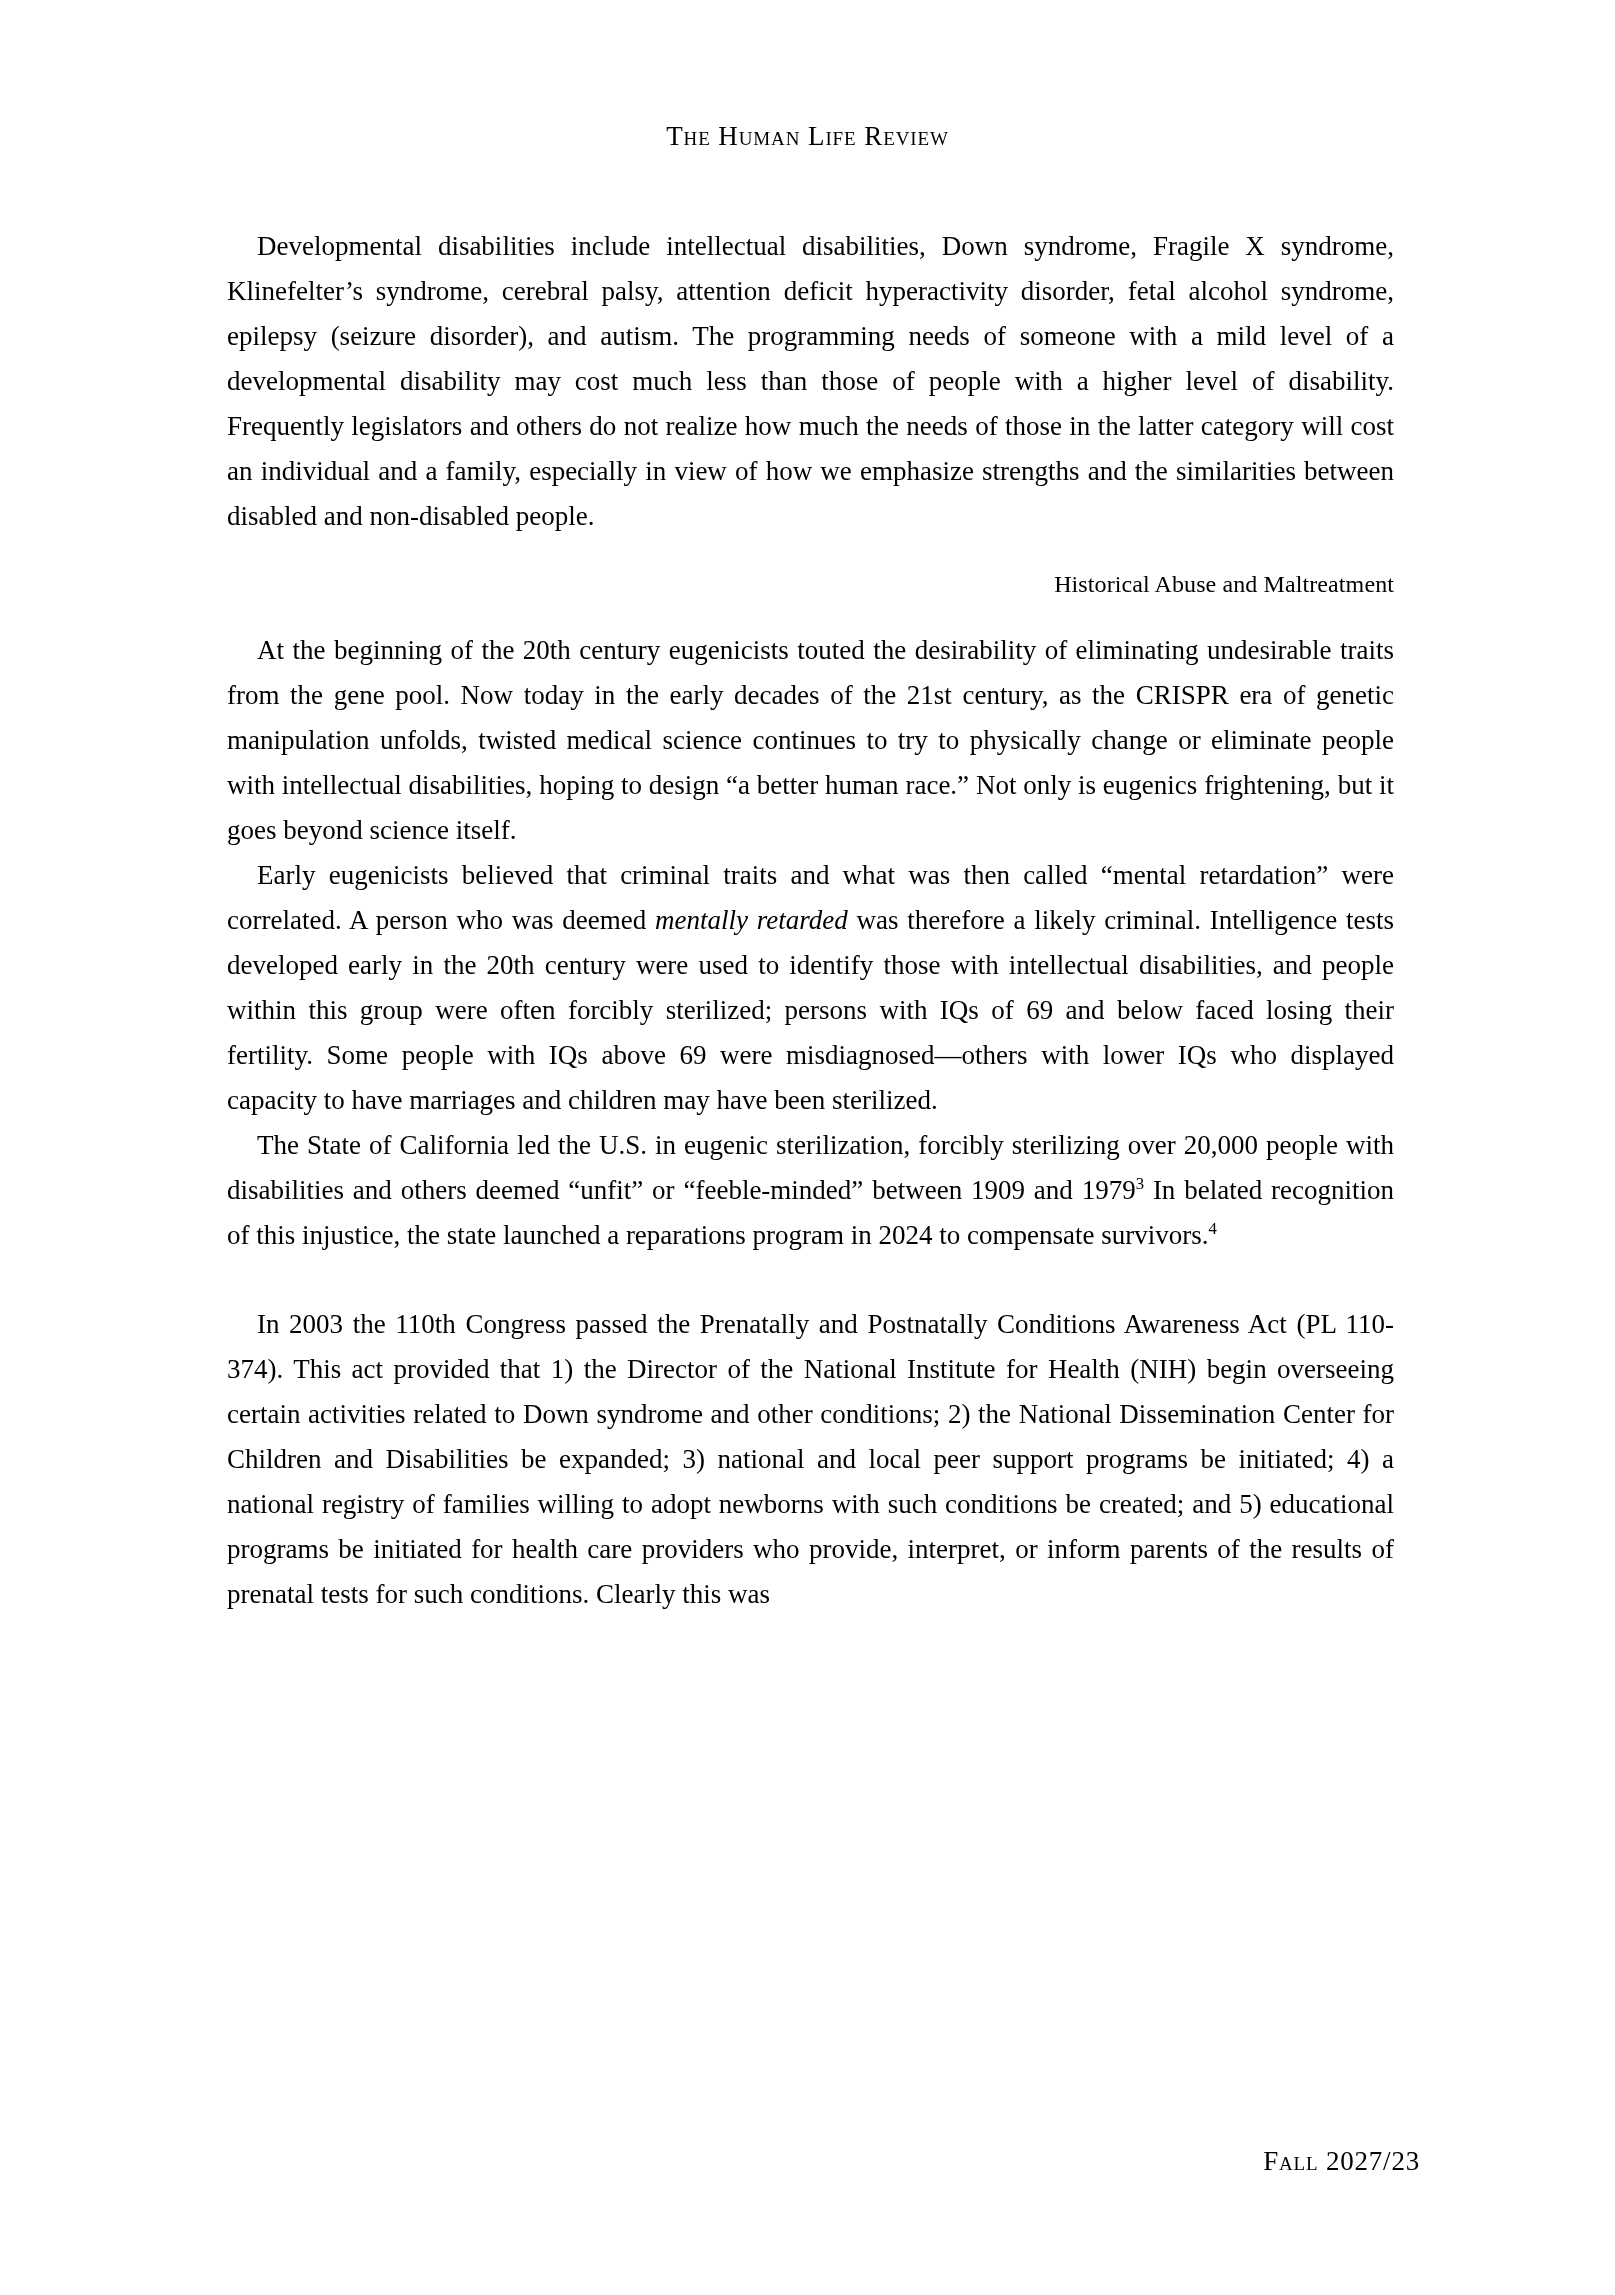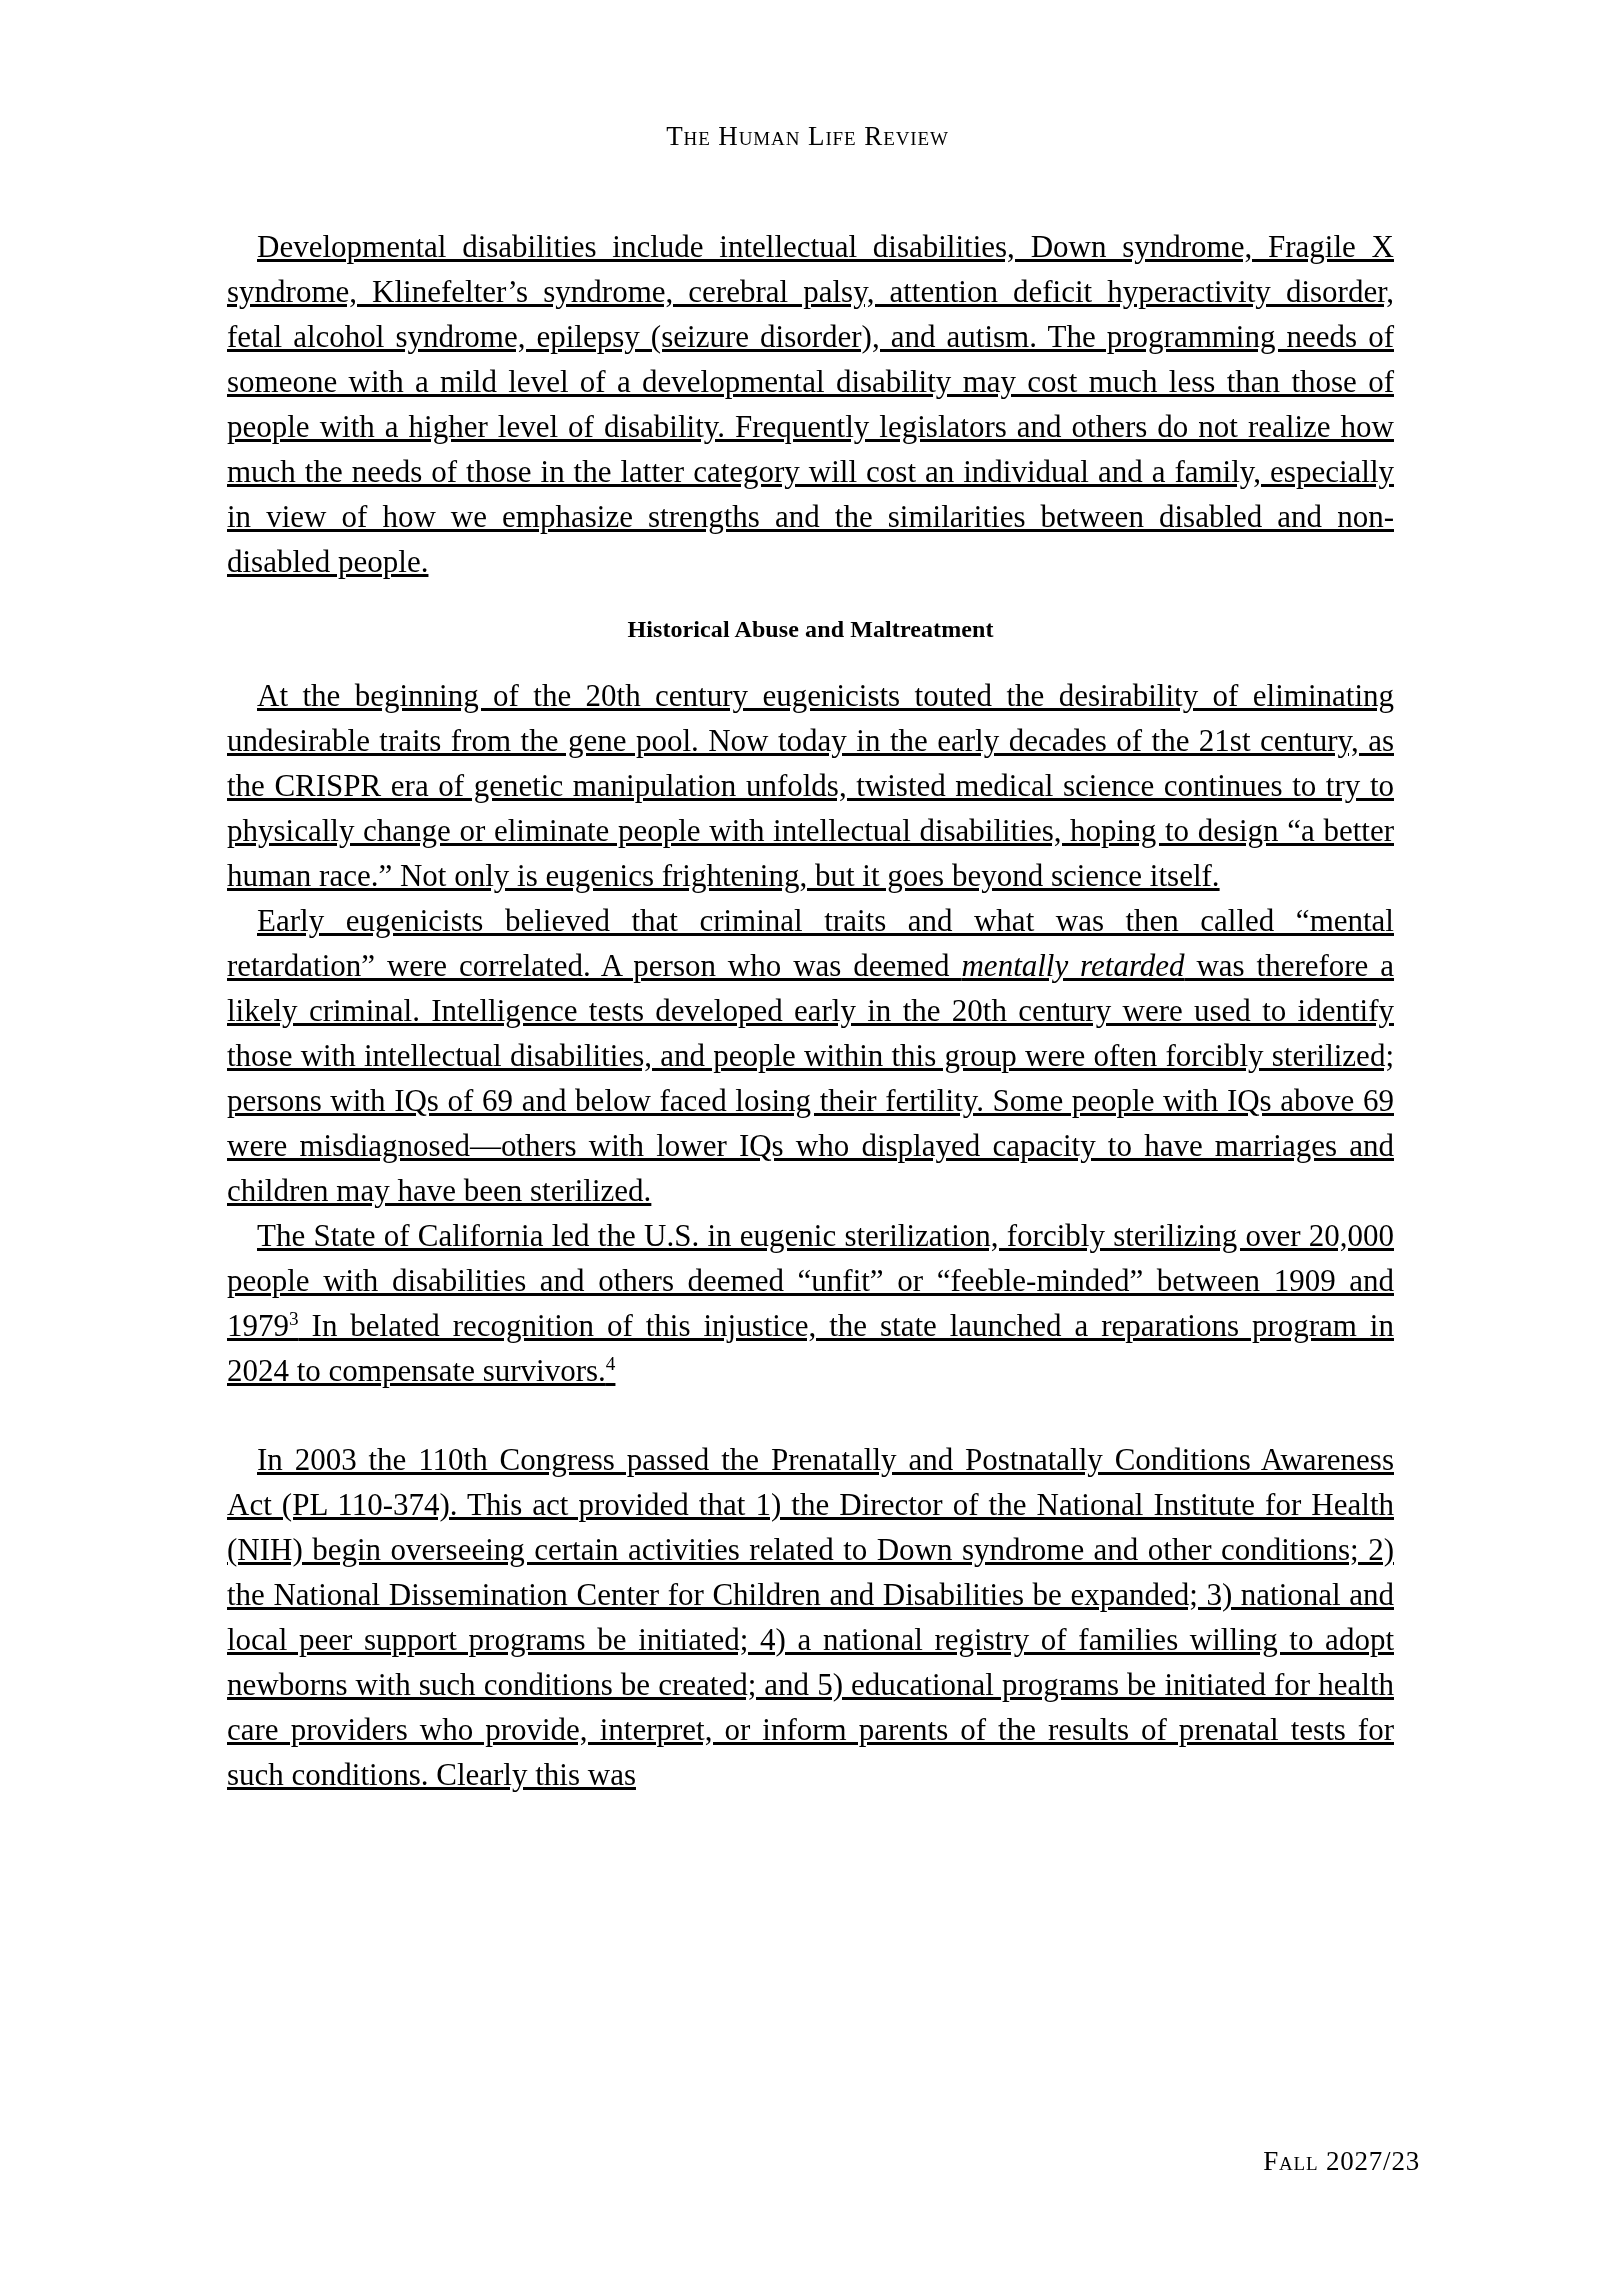--- a/index.html
+++ b/index.html
@@ -41,39 +41,38 @@
   
   .column {
     position: absolute;
     left: 227px;
     top: 216px;
     width: 1167px;
   }
 
   p.body-text {
     margin: 0;
-    font-size: 31px;
+    font-size: 27px;
     line-height: 45px;
     text-align: justify;
     text-justify: inter-word;
     hyphens: manual;
     text-indent: 0;
-    text-decoration: underline;
   }
   p.indented {
     text-indent: 30px;
   }
 
   h3.section-heading {
     margin: 0;
     font-size: 24px;
-    font-weight: bold;
+    font-weight: normal;
     line-height: 45px;
     letter-spacing: 0.1px;
-    text-align: center;
+    text-align: right;
   }
 
   
   .gap-before-heading { height: 23px; }
   .gap-after-heading  { height: 21px; }
 
   em.ital { font-style: italic; }
 
   sup.fn {
     font-size: 0.62em;

